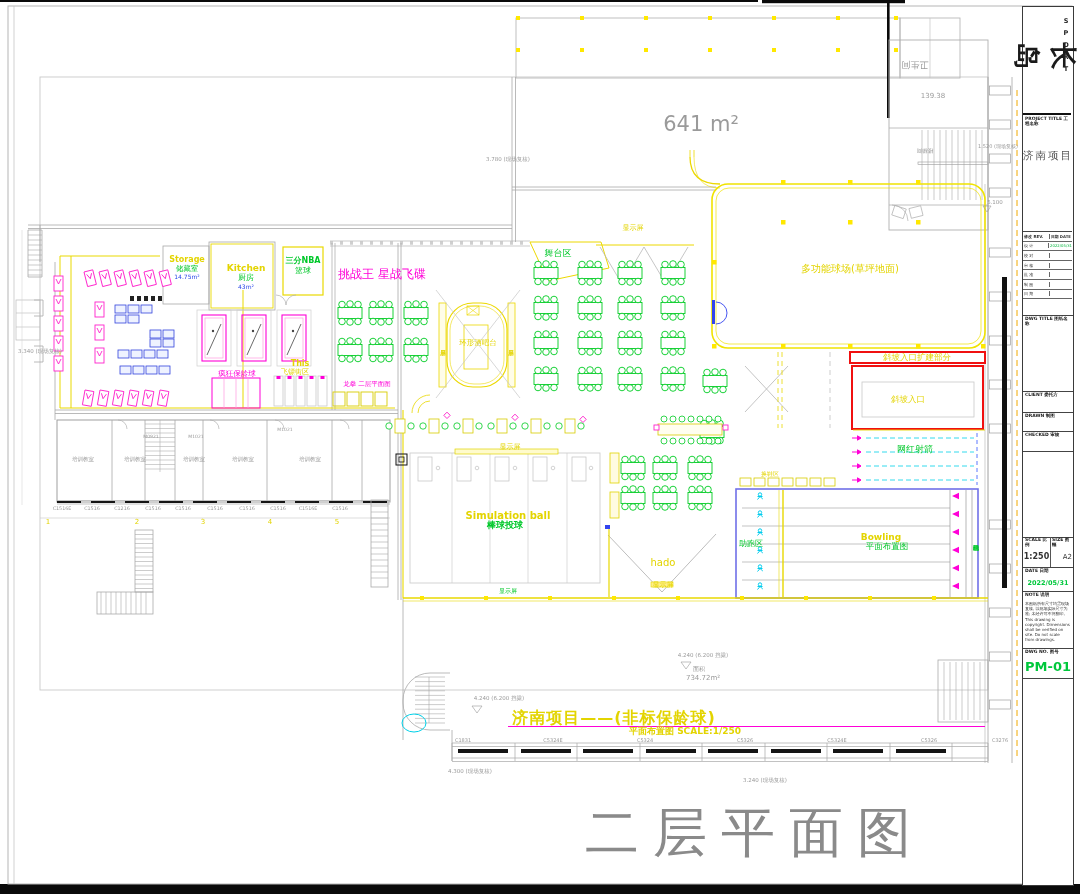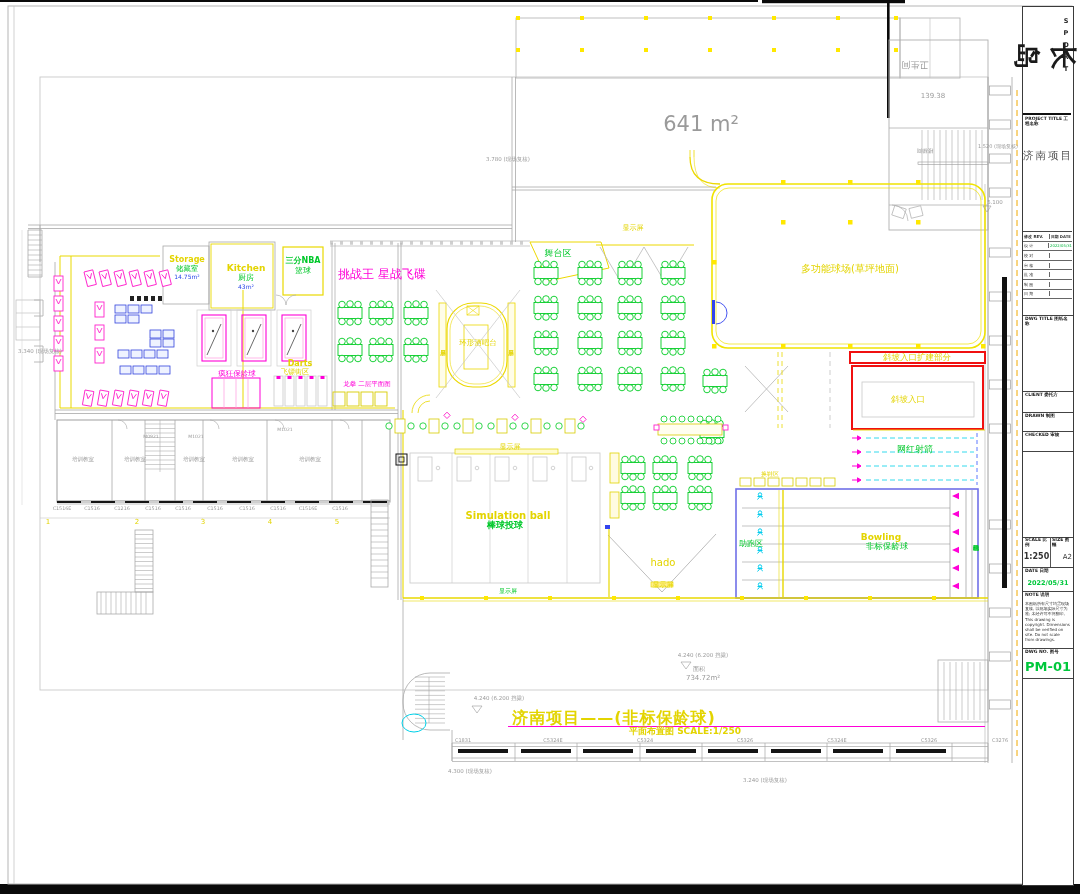--- a/index.html
+++ b/index.html
@@ -502,29 +502,30 @@
     <line x1="508" y1="726.5" x2="985" y2="726.5" stroke="#ff00d8" stroke-width="1.2"></line>
     <ellipse cx="414" cy="723" rx="12" ry="9" stroke="#00d0e8" stroke-width="1"></ellipse>
     <rect x="16" y="300" width="24" height="40" stroke="#bbb" stroke-width=".7"></rect>
     <path d="M16 313h24M16 327h24" stroke="#bbb" stroke-width=".6"></path>
     <path d="M472 706h10l-5 7zM681 662h10l-5 7zM983 206h8l-4 6z" stroke="#999" stroke-width=".6"></path>
     <line x1="22" y1="230" x2="22" y2="505" stroke="#ccc" stroke-width=".5"></line>
   </g>
 </svg>
 
 <div class="lb gy" style="left:657px;top:124px;font-size:21px;margin-left:44px;">641 m²</div>
+<div class="lb gy" style="left:755px;top:833px;font-size:54px;letter-spacing:14px;color:#8a8a8a;font-weight:500;">二层平面图</div>
 <div class="lb y b" style="left:614px;top:718px;font-size:16px;letter-spacing:1px;">济南项目——(非标保龄球)</div>
 <div class="lb y b" style="left:685px;top:731px;font-size:9px;">平面布置图  SCALE:1/250</div>
 
 <div class="lb y" style="left:850px;top:269px;font-size:10px;">多功能球场(草坪地面)</div>
 <div class="lb y" style="left:917px;top:357px;font-size:8.5px;">斜坡入口扩建部分</div>
 <div class="lb y" style="left:908px;top:399px;font-size:8.5px;">斜坡入口</div>
 <div class="lb g" style="left:915px;top:449px;font-size:9px;">网红射箭</div>
 <div class="lb y b" style="left:881px;top:537px;font-size:9px;">Bowling</div>
-<div class="lb g" style="left:887px;top:546px;font-size:8.5px;">非标保龄球</div>
+<div class="lb g" style="left:887px;top:546px;font-size:8.5px;">平面布置图</div>
 <div class="lb g" style="left:751px;top:544px;font-size:8px;">助跑区</div>
 <div class="lb g v" style="left:976px;top:540px;font-size:6px;">自动回球机</div>
 <div class="lb y" style="left:770px;top:474px;font-size:6px;">换鞋区</div>
 <div class="lb y b" style="left:508px;top:516px;font-size:10px;">Simulation ball</div>
 <div class="lb g b" style="left:505px;top:525px;font-size:9px;">棒球投球</div>
 <div class="lb y" style="left:663px;top:563px;font-size:10px;">hado</div>
 <div class="lb y" style="left:633px;top:228px;font-size:7px;">显示屏</div>
 <div class="lb y" style="left:510px;top:447px;font-size:7px;">显示屏</div>
 <div class="lb y" style="left:663px;top:585px;font-size:7px;">显示屏</div>
 <div class="lb g" style="left:508px;top:591px;font-size:6px;">显示屏</div>
@@ -533,21 +534,21 @@
 <div class="lb g" style="left:558px;top:253px;font-size:9px;">舞台区</div>
 <div class="lb y" style="left:478px;top:343px;font-size:7.5px;">环形酒吧台</div>
 <div class="lb y b" style="left:187px;top:260px;font-size:8px;">Storage</div>
 <div class="lb g" style="left:187px;top:269px;font-size:7.5px;">储藏室</div>
 <div class="lb bl" style="left:187px;top:277px;font-size:6px;">14.75m²</div>
 <div class="lb y b" style="left:246px;top:268px;font-size:9px;">Kitchen</div>
 <div class="lb g" style="left:246px;top:278px;font-size:8px;">厨房</div>
 <div class="lb bl" style="left:246px;top:287px;font-size:6px;">43m²</div>
 <div class="lb g b" style="left:303px;top:261px;font-size:8px;">三分NBA</div>
 <div class="lb g" style="left:303px;top:271px;font-size:8px;">篮球</div>
-<div class="lb y b" style="left:300px;top:364px;font-size:8px;">Darts</div>
+<div class="lb y b" style="left:300px;top:364px;font-size:8px;">This</div>
 <div class="lb y" style="left:295px;top:372px;font-size:7px;">飞镖街区</div>
 <div class="lb m" style="left:237px;top:374px;font-size:7.5px;">疯狂保龄球</div>
 <div class="lb m" style="left:367px;top:384px;font-size:6.5px;">龙拳 二层平面图</div>
 <div class="lb m" style="left:382px;top:274px;font-size:12px;">挑战王 星战飞碟</div>
 
 <div class="lb gy" style="left:83px;top:460px;font-size:5.5px;">培训教室</div>
 <div class="lb gy" style="left:135px;top:460px;font-size:5.5px;">培训教室</div>
 <div class="lb gy" style="left:194px;top:460px;font-size:5.5px;">培训教室</div>
 <div class="lb gy" style="left:243px;top:460px;font-size:5.5px;">培训教室</div>
 <div class="lb gy" style="left:310px;top:460px;font-size:5.5px;">培训教室</div>

